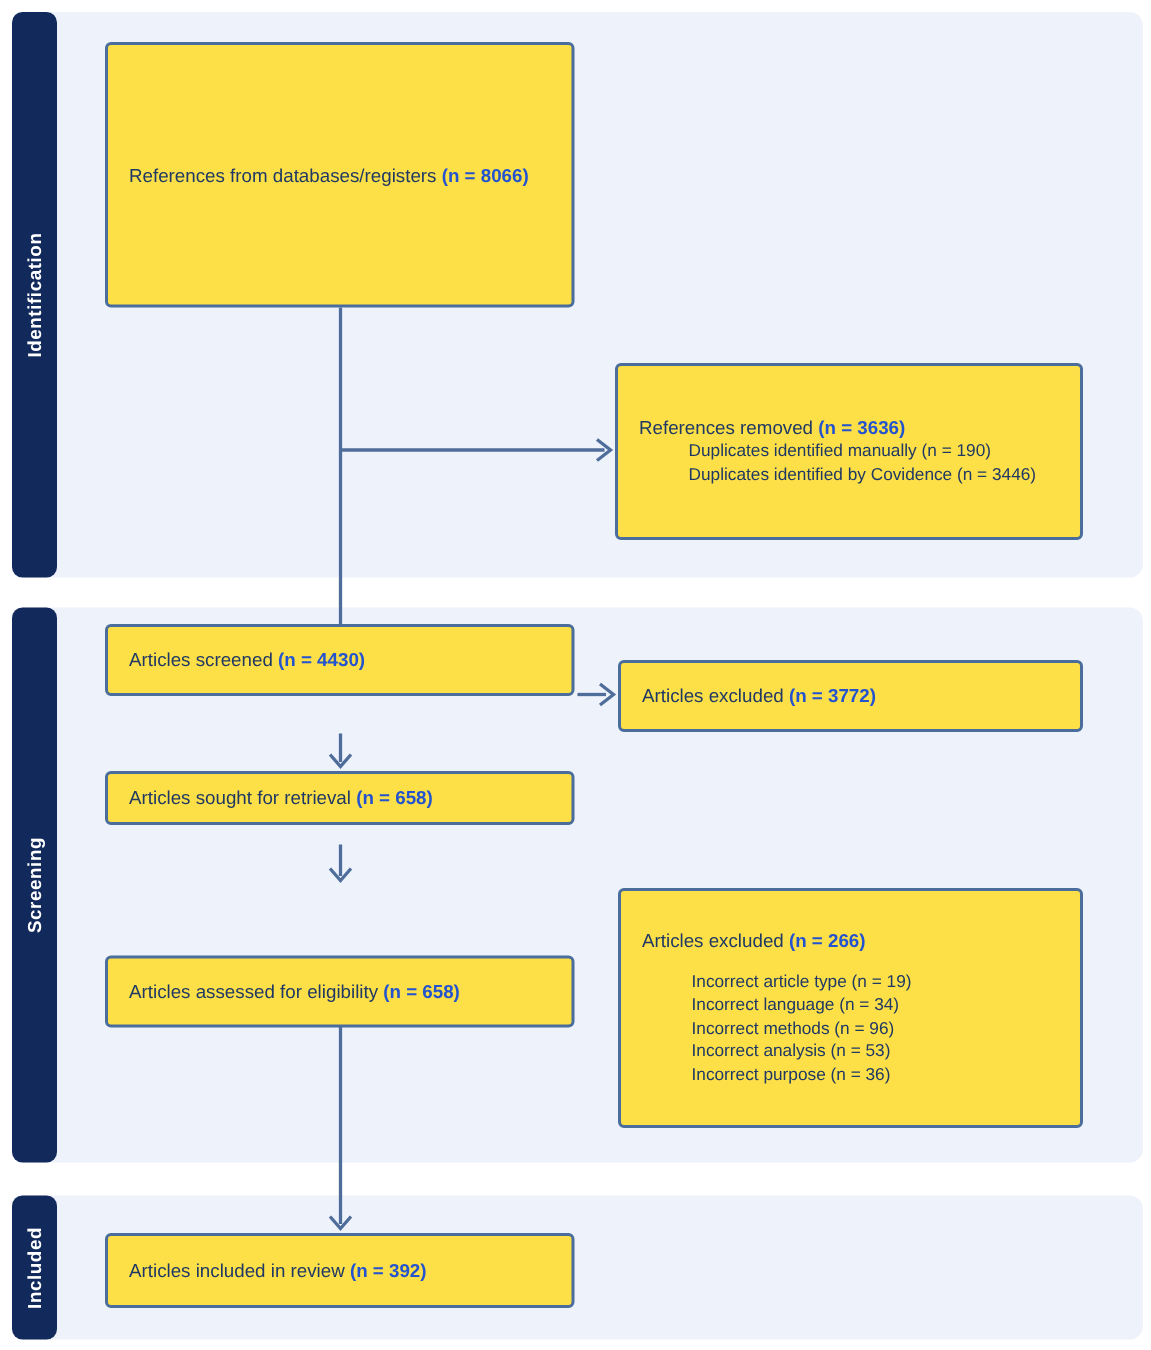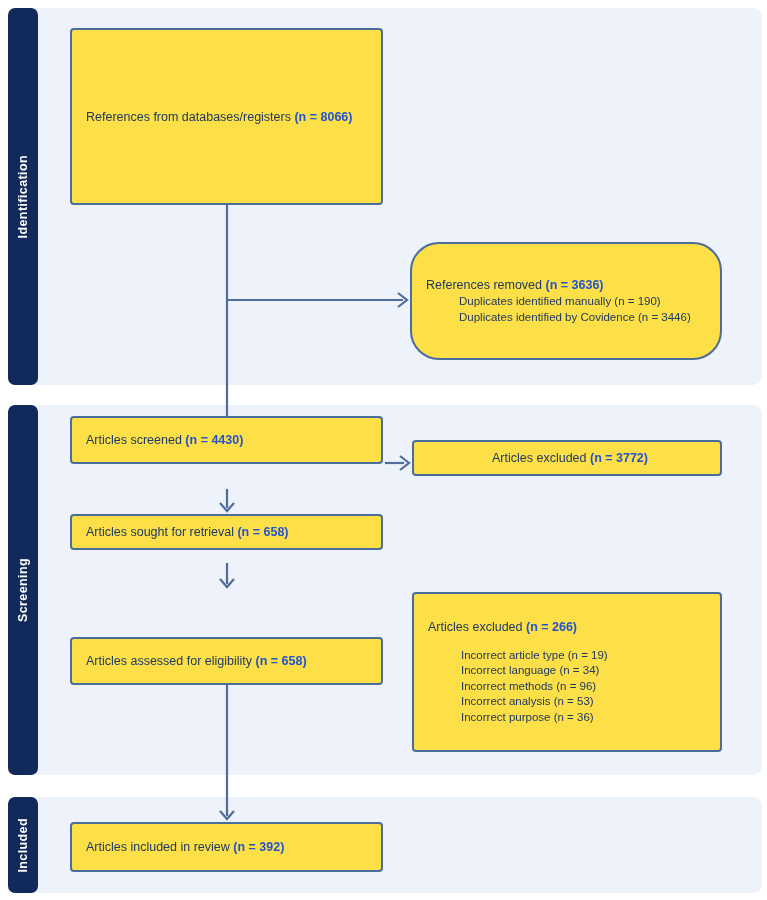--- a/index.html
+++ b/index.html
@@ -58,23 +58,23 @@
     flex-direction: column;
     justify-content: center;
     font-size: 12.5px;
     line-height: 16px;
   }
   .flow-box .line { display: block; padding-left: 14px; padding-right: 8px; }
   .flow-box .n { color: #2353cf; font-weight: bold; }
   .flow-box .items { padding-left: 47px; padding-right: 8px; margin-top: 1px; }
   .flow-box .item { display: block; font-size: 11.5px; line-height: 15.5px; }
   .box-references          { left: 70px;  top: 28px;  width: 313px; height: 177px; }
-  .box-references-removed  { left: 410px; top: 242px; width: 312px; height: 118px; border-radius: 29px; }
+  .box-references-removed  { left: 410px; top: 242px; width: 312px; height: 118px; }
   .box-screened            { left: 70px;  top: 416px; width: 313px; height: 48px; }
-  .box-excluded-screening  { left: 412px; top: 440px; width: 310px; height: 36px; align-items: center; }
+  .box-excluded-screening  { left: 412px; top: 440px; width: 310px; height: 48px; }
   .box-sought              { left: 70px;  top: 514px; width: 313px; height: 36px; }
   .box-assessed            { left: 70px;  top: 617px; width: 313px; height: 48px; margin-top: 20px; }
   .box-excluded-eligibility{ left: 412px; top: 592px; width: 310px; height: 160px; gap: 12px; }
   .box-included            { left: 70px;  top: 822px; width: 313px; height: 50px; }
 </style>
 </head>
 <body>
 
 <div class="canvas">
 

